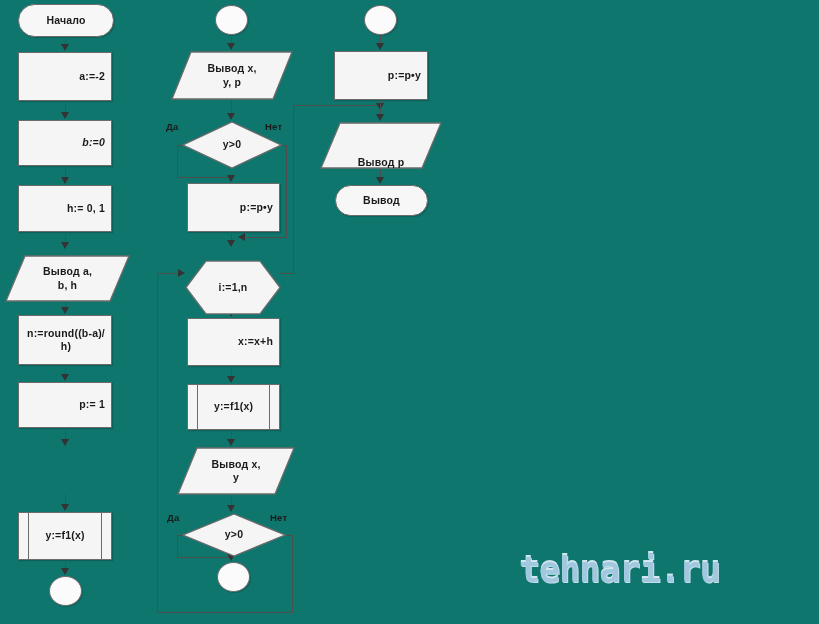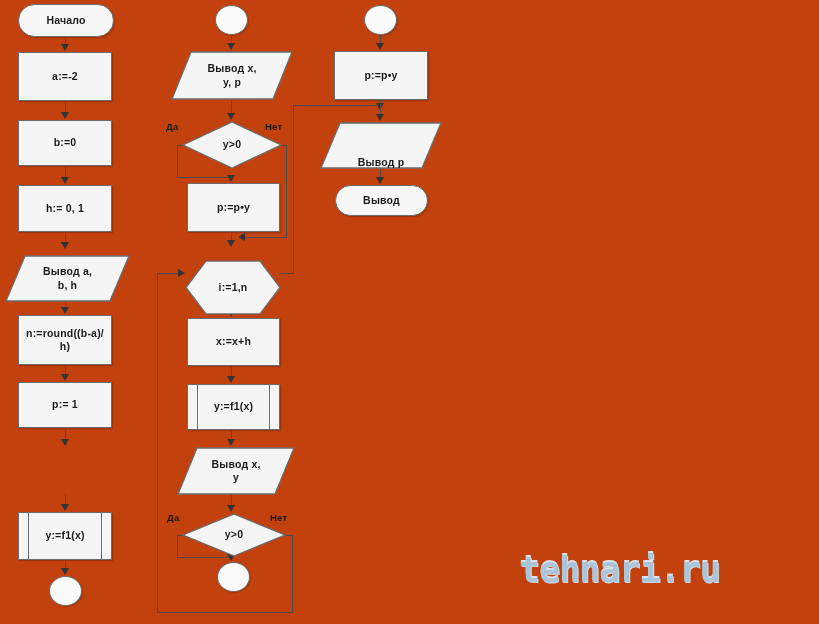--- a/index.html
+++ b/index.html
@@ -7,21 +7,21 @@
     padding: 0;
     background: #ffffff;
   }
   body {
     font-family: "Liberation Sans", sans-serif;
   }
   #canvas {
     position: relative;
     width: 819px;
     height: 624px;
-    background: #c2410c;
+    background: #0f766e;
     overflow: hidden;
   }
   .node {
     position: absolute;
     box-sizing: border-box;
     display: flex;
     align-items: center;
     justify-content: center;
     text-align: center;
     color: #1a1a1a;
@@ -35,20 +35,21 @@
     z-index: 3;
     padding: 0 6px;
     white-space: pre-line;
   }
 
   
   .proc {
     background: #f5f5f5;
     border: 1.3px solid #6b6b6b;
     box-shadow: 1px 1px 1px rgba(0,0,0,0.18);
+    justify-content: flex-end;
   }
 
   
   .predef {
     background: #f5f5f5;
     border: 1.3px solid #6b6b6b;
     box-shadow: 1px 1px 1px rgba(0,0,0,0.18);
   }
   .predef::before,
   .predef::after {
@@ -149,21 +150,21 @@
   <div class="line vline" style="left:65px; top:37px; height:9px;"></div>
   <div class="arrow-d" style="left:61px; top:44px;"></div>
 
   <div class="node proc" style="left:18px; top:52px; width:94px; height:49px;">
     <span class="lbl">a:=-2</span>
   </div>
 
   <div class="line vline" style="left:65px; top:101px; height:12px;"></div>
   <div class="arrow-d" style="left:61px; top:112px;"></div>
 
-  <div class="node proc" style="left:18px; top:120px; width:94px; height:46px;">
+  <div class="node proc" style="left:18px; top:120px; width:94px; height:46px;font-style:italic;">
     <span class="lbl">b:=0</span>
   </div>
 
   <div class="line vline" style="left:65px; top:166px; height:12px;"></div>
   <div class="arrow-d" style="left:61px; top:177px;"></div>
 
   <div class="node proc" style="left:18px; top:185px; width:94px; height:47px;">
     <span class="lbl">h:= 0, 1</span>
   </div>
 

